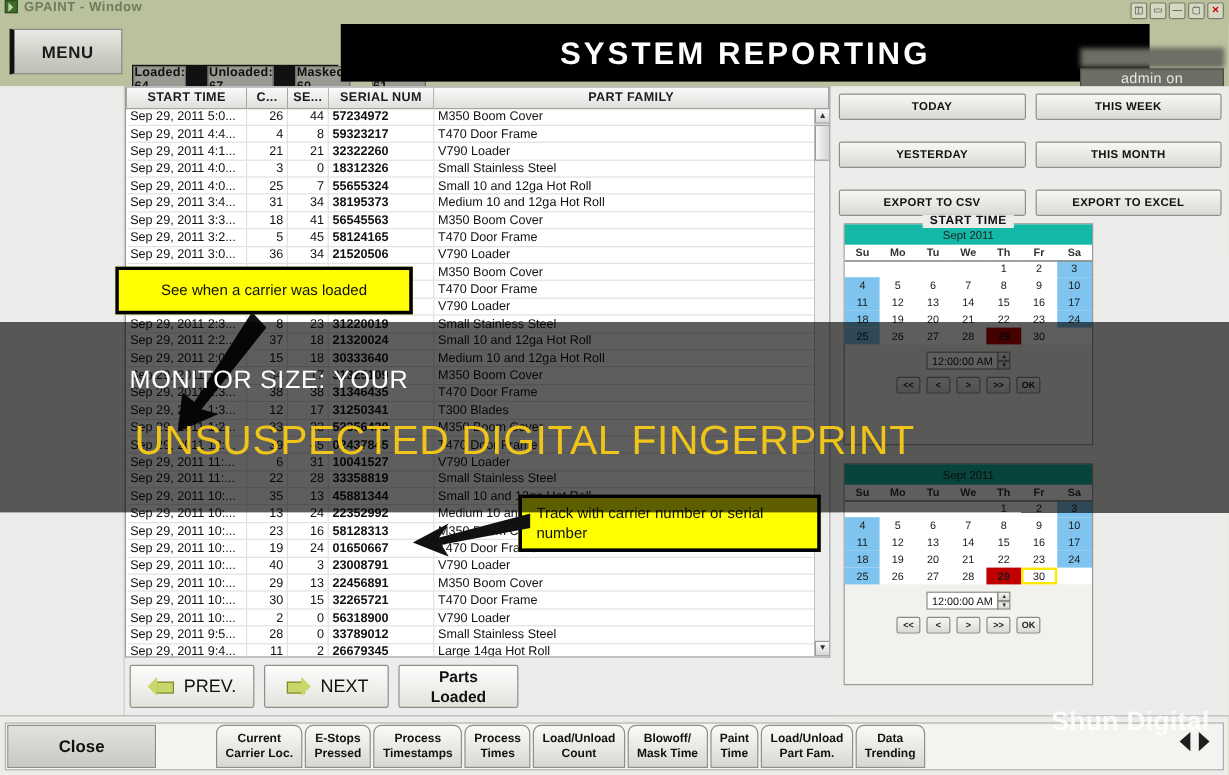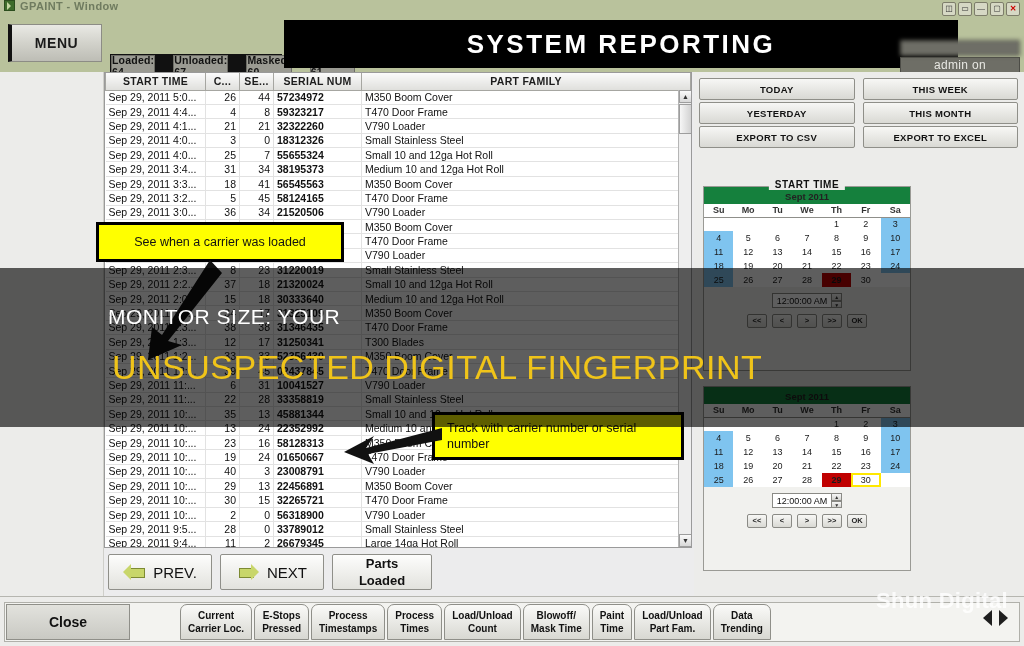--- a/index.html
+++ b/index.html
@@ -131,43 +131,42 @@
     background:linear-gradient(90deg,#f6f6f6,#d2d2d2);
     border:1px solid #9d9d9d;
   }
 
   
   .rightpane{
     position:absolute; left:694px; top:0; right:0; bottom:0;
     background:#ececea;
   }
   .qbtns{ position:absolute; left:5px; top:6px; right:6px;
-    display:grid; grid-template-columns:1fr 1fr; gap:2px 8px; }
+    display:grid; grid-template-columns:1fr 1fr; gap:18px 8px; }
   .qbtn{
     height:22px; background:linear-gradient(180deg,#f7f7f5,#d9d9d4);
     border:1px solid #8f8f89; border-radius:2px;
     font-size:9.5px; font-weight:bold; color:#111;
     display:flex;align-items:center;justify-content:center; letter-spacing:.3px;
   }
 
   .calgroup{
     position:absolute; left:9px; width:208px;
     border:1px solid #9a9a95; background:#f1f1ee;
   }
   .calgroup.one{ top:114px; height:185px; }
   .calgroup.two{ top:314px; height:185px; }
   .callegend{
     position:absolute; top:-8px; left:50%; transform:translateX(-50%);
     background:#ececea; padding:0 6px; font-size:10px; font-weight:bold;
     letter-spacing:.5px; color:#111;
   }
   .calmonth{
     text-align:center; font-size:9.5px; color:#222; padding:4px 0 2px;
-    background:#15803d;
-    font-weight:bold;
+    background:#14b8a6;
   }
   table.cal{ width:100%; border-collapse:collapse; background:#fff; }
   table.cal th{
     font-size:9px; color:#333; font-weight:bold; height:13px;
     border-bottom:1px solid #8f8f8a;
   }
   table.cal td{
     font-size:9px; text-align:center; height:14px; color:#1a1a1a; width:14.28%;
   }
   td.wk{ background:#7fc4ef; }

